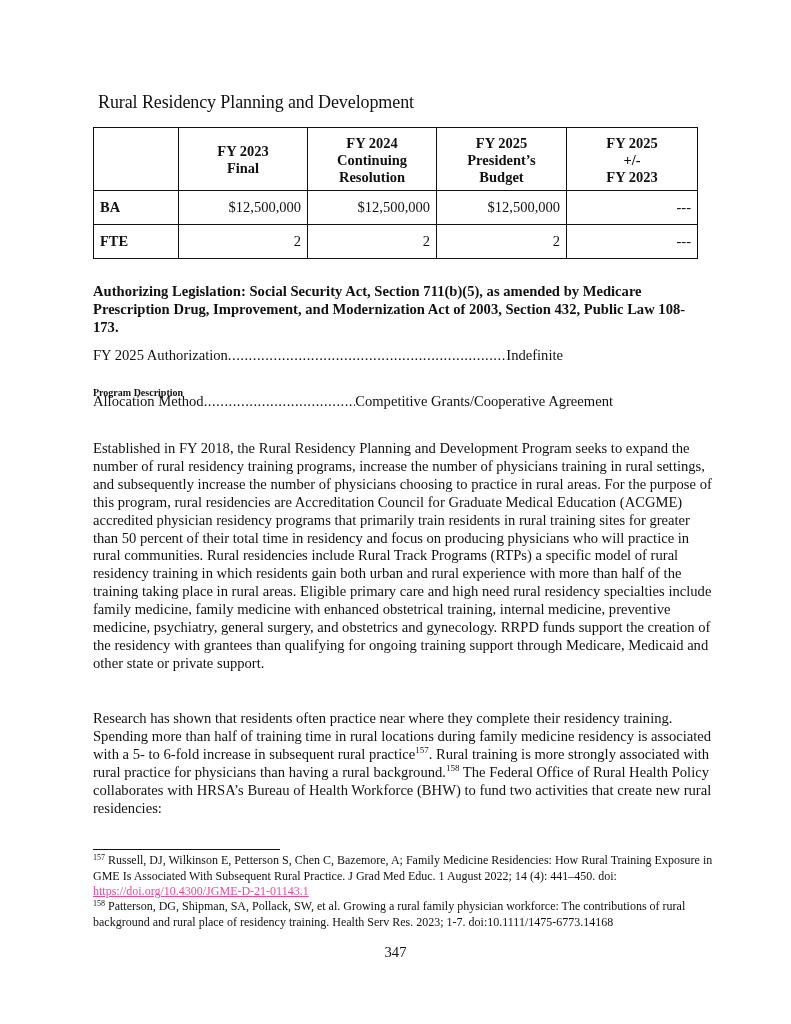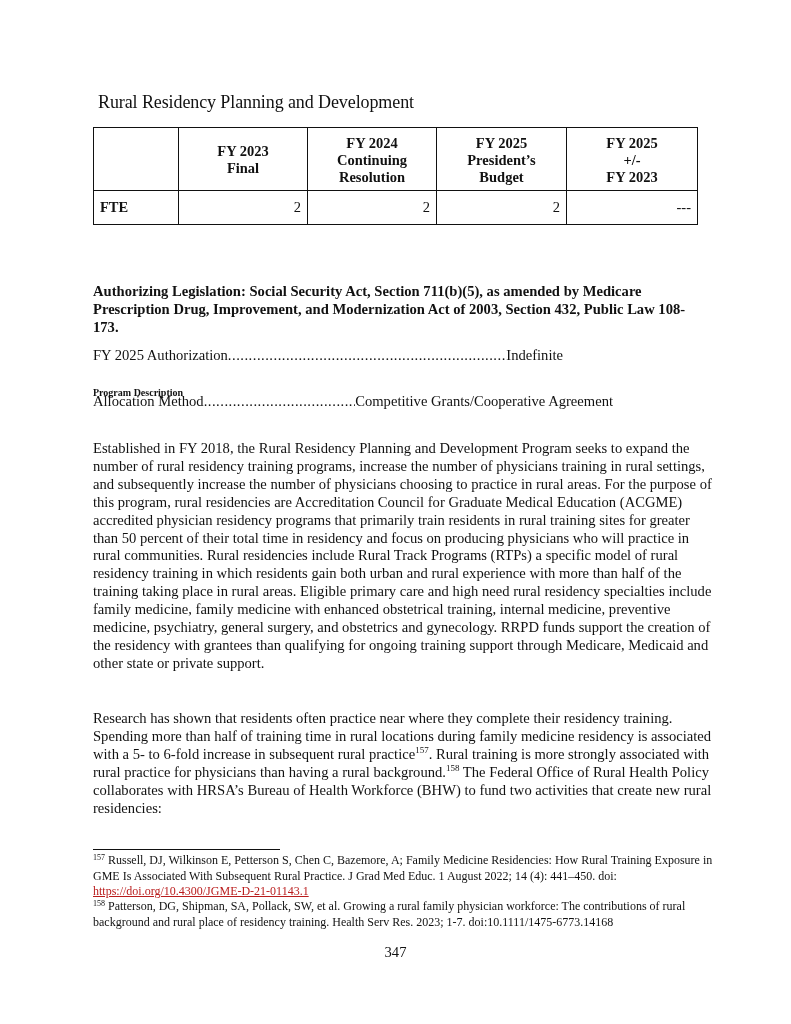--- a/index.html
+++ b/index.html
@@ -34,21 +34,21 @@
   #alloc-line { top: 393px; width: 520px; }
   #progdesc-h { top: 384px; font-weight: bold; font-size: 10px; }
   #para1 { top: 440px; }
   #para2 { top: 710px; }
   sup { font-size: 9px; vertical-align: 6px; line-height: 0; font-family: Liberation Serif, serif; }
   #fn-rule { left: 93px; top: 849px; width: 187px; height: 0; border-top: 1.3px solid #111; }
   .fn { left: 93px; width: 620px; font-size: 12px; line-height: 15.6px; }
   .fn sup { font-size: 8px; vertical-align: 4px; }
   #fn157 { top: 853px; }
   #fn158 { top: 899px; }
-  .link { color: #b91c1c; text-decoration: underline; }
+  .link { color: #ec4899; text-decoration: underline; }
   #pagenum { left: 0; width: 791px; top: 944px; text-align: center; font-size: 14.6px; }
 </style>
 </head>
 <body>
 
 <div class="abs" id="title">Rural Residency Planning and Development</div>
 
 <table class="budget">
   <thead>
     <tr>
@@ -68,20 +68,27 @@
         <div>Budget</div>
       </th>
       <th class="c4">
         <div>FY 2025</div>
         <div>+/-</div>
         <div>FY 2023</div>
       </th>
     </tr>
   </thead>
   <tbody>
+    <tr>
+      <td class="rowlabel">BA</td>
+      <td>$12,500,000</td>
+      <td>$12,500,000</td>
+      <td>$12,500,000</td>
+      <td>---</td>
+    </tr>
     <tr>
       <td class="rowlabel">FTE</td>
       <td>2</td>
       <td>2</td>
       <td>2</td>
       <td>---</td>
     </tr>
   </tbody>
 </table>
 

